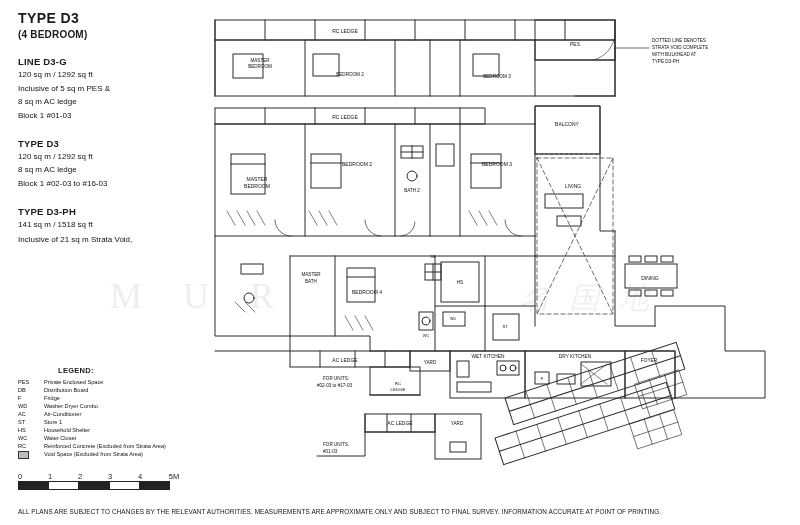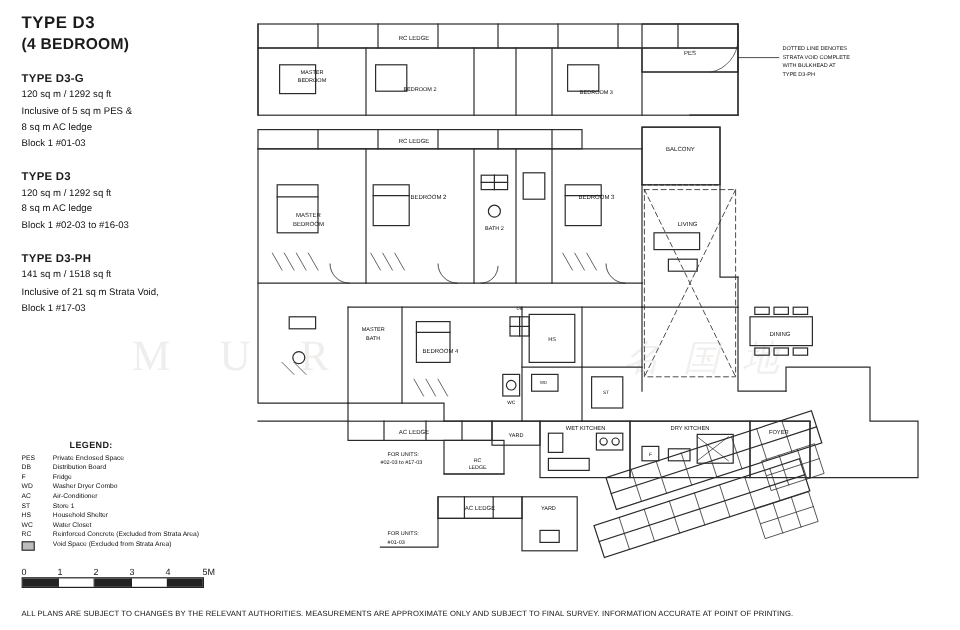--- a/index.html
+++ b/index.html
@@ -9,21 +9,21 @@
     font-family:"Liberation Sans", sans-serif;
     color:#1a1a1a;
     overflow:hidden;
     position:relative;
   }
   .page{position:absolute;inset:0;}
 
   
   .left{position:absolute;left:18px;top:10px;width:190px;}
   .title{font-size:14px;font-weight:bold;letter-spacing:.4px;line-height:1.25;}
-  .subtitle{font-size:13px;font-weight:bold;margin-top:1px;letter-spacing:.2px;}
+  .subtitle{font-size:10px;font-weight:bold;margin-top:1px;letter-spacing:.2px;}
   .blk{margin-top:16px;}
   .blk .h{font-size:9.5px;font-weight:bold;letter-spacing:.2px;}
   .blk .l{font-size:8px;line-height:1.55;margin-top:2px;color:#111;}
   .blk .l.tight{margin-top:1px;}
   .gap{margin-top:9px;}
 
   
   .legend{position:absolute;left:18px;top:366px;width:190px;}
   .legend .lh{font-size:7.5px;font-weight:bold;letter-spacing:.3px;border-bottom:0;padding-left:40px;}
   .legend table{border-collapse:collapse;margin-top:3px;}
@@ -54,39 +54,38 @@
 </head>
 <body>
 
 <div class="page">
 
   <div class="left">
     <div class="title">TYPE  D3</div>
     <div class="subtitle">(4 BEDROOM)</div>
 
     <div class="blk">
-      <div class="h">TYPE D3-G</div>
+      <div class="h">LINE D3-G</div>
       <div class="l">120 sq m / 1292 sq ft</div>
       <div class="l gap">Inclusive of 5 sq m PES &amp;</div>
       <div class="l tight">8 sq m AC ledge</div>
       <div class="l tight">Block 1 #01-03</div>
     </div>
 
     <div class="blk">
       <div class="h">TYPE D3</div>
       <div class="l">120 sq m / 1292 sq ft</div>
       <div class="l tight">8 sq m AC ledge</div>
       <div class="l tight">Block 1 #02-03 to #16-03</div>
     </div>
 
     <div class="blk">
       <div class="h">TYPE D3-PH</div>
       <div class="l">141 sq m / 1518 sq ft</div>
       <div class="l gap">Inclusive of 21 sq m Strata Void,</div>
-      <div class="l tight">Block 1 #17-03</div>
     </div>
   </div>
 
   <div class="legend">
     <div class="lh">LEGEND:</div>
     <table>
       <tbody>
           <tr>
             <td class="k">PES</td>
             <td>Private Enclosed Space</td>

